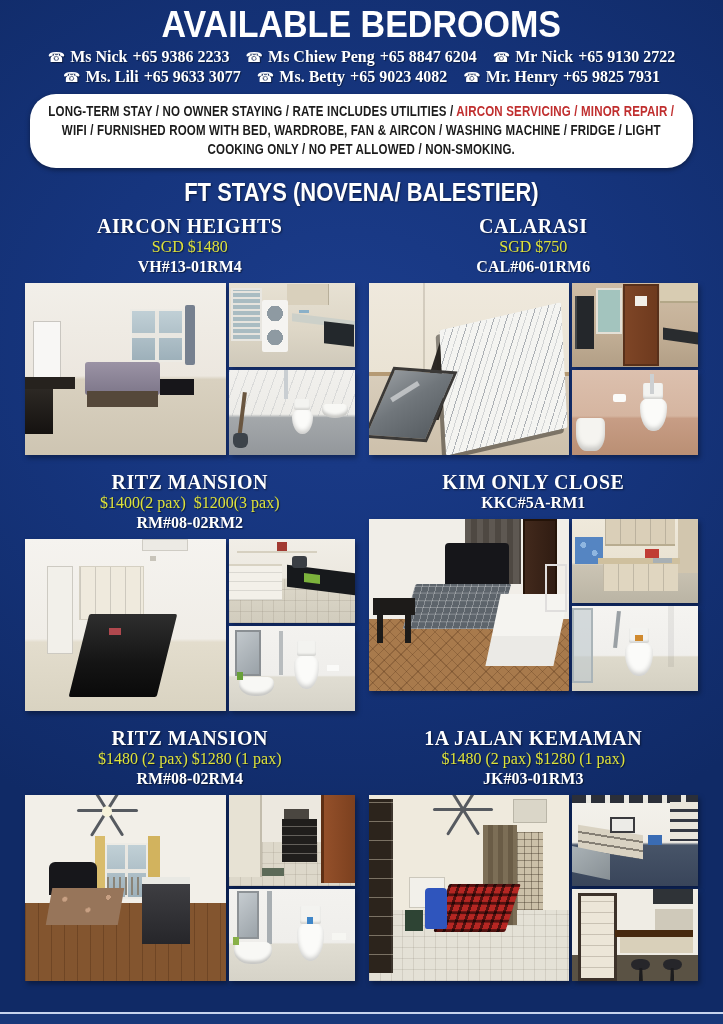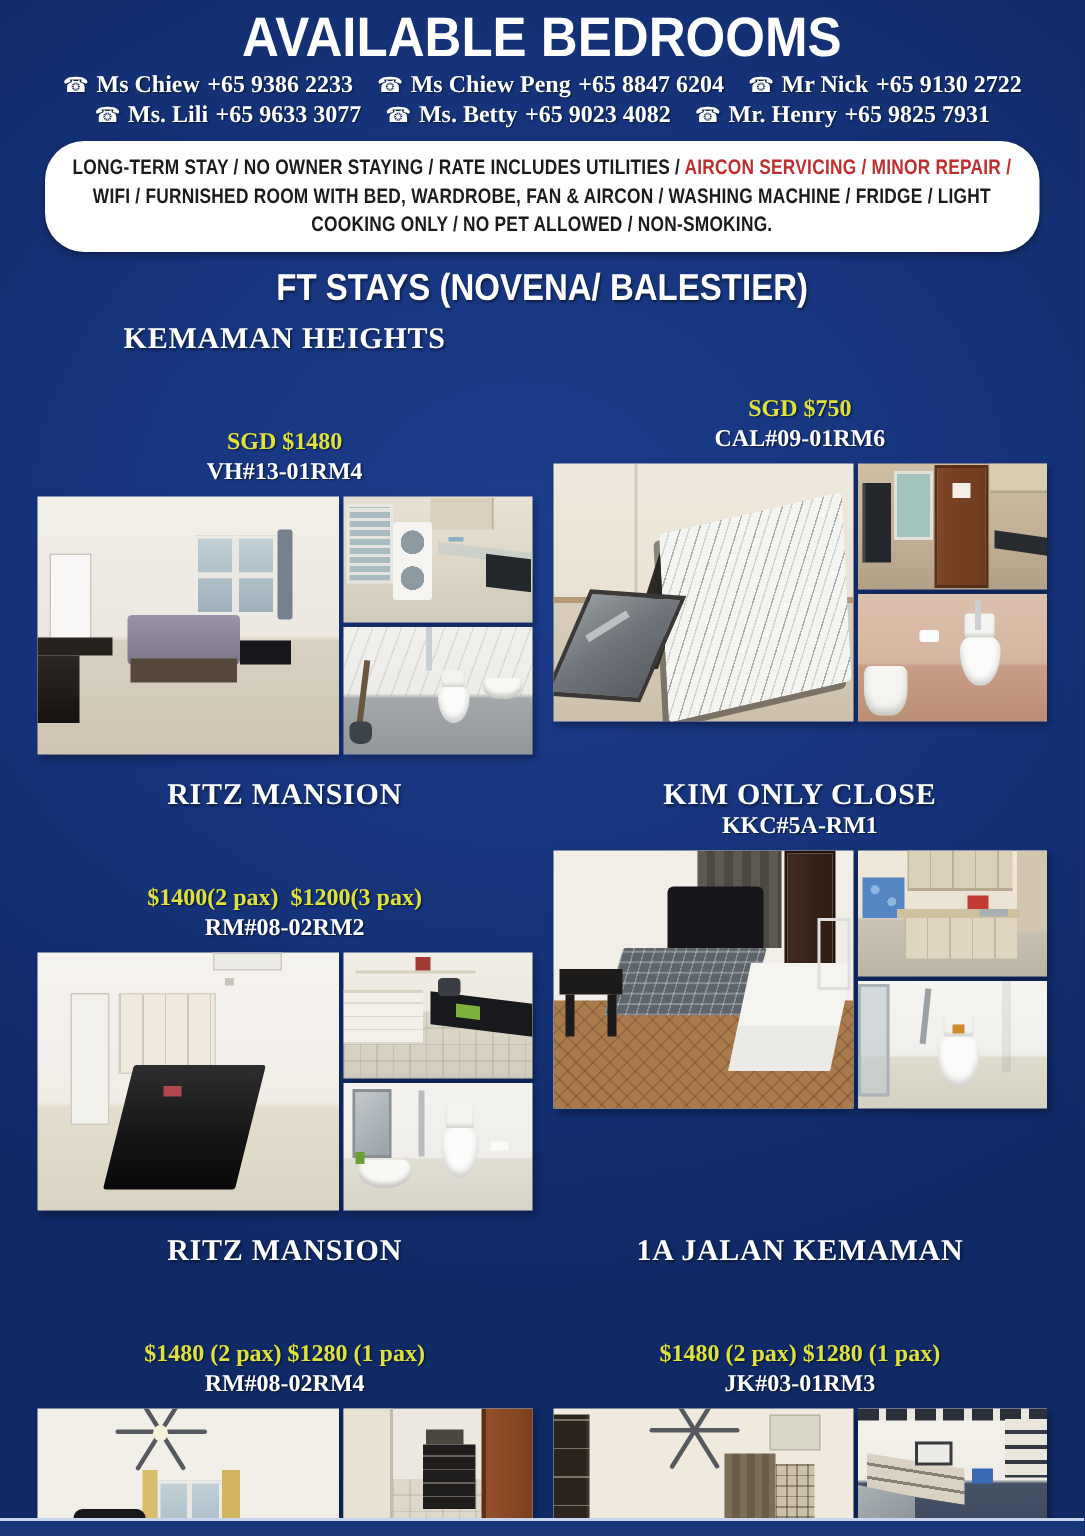--- a/index.html
+++ b/index.html
@@ -41,22 +41,22 @@
     margin:10px 0 8px;text-align:center;color:#fff;
     font-family:"Liberation Sans", sans-serif;font-weight:bold;font-size:25px;
     text-shadow:1px 1px 2px rgba(0,0,0,.5);
   }
   .section span{display:inline-block;transform:scaleX(0.88);transform-origin:center;}
   
   .grid{display:grid;grid-template-columns:1fr 1fr;column-gap:14px;row-gap:16px;padding:0 25px;}
   .card{text-align:center;}
   .c-name{color:#fff;font-weight:bold;font-size:20px;line-height:22px;letter-spacing:.5px;
     text-shadow:1px 1px 2px rgba(0,0,0,.5);}
-  .c-price{color:#dee23a;font-weight:bold;font-size:16px;line-height:20px;white-space:pre-wrap;
-    text-shadow:1px 1px 1px rgba(0,0,0,.5);margin-top:48px;}
+  .c-price{color:#dee23a;font-weight:normal;font-size:16px;line-height:20px;white-space:pre-wrap;
+    text-shadow:1px 1px 1px rgba(0,0,0,.5);}
   .c-unit{color:#fff;font-weight:bold;font-size:16px;line-height:20px;margin-bottom:6px;
     text-shadow:1px 1px 1px rgba(0,0,0,.5);}
   .collage{display:flex;gap:3px;height:172px;}
   .collage.tall{height:186px;}
   .main{width:61%;flex:none;}
   .side{flex:1;display:flex;flex-direction:column;gap:3px;}
   .side .ph{flex:1;}
   .ph{position:relative;overflow:hidden;box-shadow:2px 3px 5px rgba(0,0,0,.35);background:#e8e5de;}
   .abs{position:absolute;}
   
@@ -105,21 +105,21 @@
 <body>
 
 <div class="page">
 
   <h1 class="title"><span>AVAILABLE BEDROOMS</span></h1>
 
   <div class="contacts">
     <div class="contact-line">
       <span class="contact">
           <span class="ph-ic">☎</span>
-          <span>Ms Chiew</span>
+          <span>Ms Nick</span>
           <span>+65 9386 2233</span>
         </span>
       <span class="contact">
           <span class="ph-ic">☎</span>
           <span>Ms Chiew Peng</span>
           <span>+65 8847 6204</span>
         </span>
       <span class="contact">
           <span class="ph-ic">☎</span>
           <span>Mr Nick</span>
@@ -147,21 +147,21 @@
 
   <div class="banner-outer">
     <div class="banner-inner"><span>LONG-TERM STAY / NO OWNER STAYING / RATE INCLUDES UTILITIES / </span><span class="red">AIRCON SERVICING / MINOR REPAIR /</span><span> WIFI / FURNISHED ROOM WITH BED, WARDROBE, FAN &amp; AIRCON / WASHING MACHINE / FRIDGE / LIGHT COOKING ONLY / NO PET ALLOWED / NON-SMOKING.</span></div>
   </div>
 
   <h2 class="section"><span>FT STAYS (NOVENA/ BALESTIER)</span></h2>
 
   <div class="grid">
 
     <div class="card">
-      <div class="c-name">KEMAMAN HEIGHTS</div>
+      <div class="c-name">AIRCON HEIGHTS</div>
       <div class="c-price">SGD $1480</div>
       <div class="c-unit">VH#13-01RM4</div>
       <div class="collage">
         <div class="ph main" style="background:linear-gradient(180deg,#f2efe9 0%,#ece7df 54%,#d9d1c0 56%,#cec5b2 100%)">
           <div class="abs win" style="left:52%;top:15%;width:27%;height:31%"></div>
           <div class="abs" style="left:79.5%;top:13%;width:5%;height:35%;background:#76808f;border-radius:2px"></div>
           <div class="abs" style="left:4%;top:22%;width:13%;height:33%;background:#f8f7f5;border:1px solid #c9c6c0"></div>
           <div class="abs" style="left:0;top:55%;width:25%;height:7%;background:#26221e"></div>
           <div class="abs" style="left:0;top:62%;width:14%;height:26%;background:linear-gradient(180deg,#2c2824,#151210)"></div>
           <div class="abs" style="left:30%;top:46%;width:37%;height:19%;background:linear-gradient(180deg,#9b93a5,#7d7689);border-radius:3px"></div>
@@ -183,22 +183,23 @@
             <div class="abs toilet" style="left:50%;top:46%;width:17%;height:30%"></div>
             <div class="abs sinkb" style="left:74%;top:40%;width:21%;height:16%"></div>
             <div class="abs" style="left:9%;top:26%;width:3%;height:56%;background:#6a5640;transform:rotate(7deg)"></div>
             <div class="abs" style="left:3%;top:74%;width:12%;height:18%;background:#3c434a;border-radius:30% 30% 40% 40%"></div>
           </div>
         </div>
       </div>
     </div>
 
     <div class="card">
+      <div class="c-name">CALARASI</div>
       <div class="c-price">SGD $750</div>
-      <div class="c-unit">CAL#09-01RM6</div>
+      <div class="c-unit">CAL#06-01RM6</div>
       <div class="collage">
         <div class="ph main" style="background:linear-gradient(180deg,#efe9dd 0%,#eae3d4 52%,#d8cdbb 54%,#cdc0ab 100%)">
           <div class="abs" style="left:27%;top:0;width:1%;height:54%;background:rgba(90,80,60,.18)"></div>
           <div class="abs" style="left:0;top:52%;width:100%;height:2%;background:#b59a74"></div>
           <div class="abs" style="left:30%;top:28%;width:12%;height:52%;background:#2c2824;transform:skewX(-18deg)"></div>
           <div class="abs marble" style="left:36%;top:20%;width:62%;height:72%;transform:rotate(-13deg) skewX(-10deg);border-radius:3px;box-shadow:-4px 4px 0 rgba(40,36,30,.5)"></div>
           <div class="abs" style="left:4%;top:50%;width:30%;height:38%;background:linear-gradient(135deg,#93989c 0%,#70767b 45%,#585e63 100%);border:3px solid #3b3937;transform:skewX(-20deg) rotate(4deg)"></div>
           <div class="abs" style="left:10%;top:62%;width:16%;height:3%;background:rgba(255,255,255,.5);transform:rotate(-32deg)"></div>
         </div>
         <div class="side">

